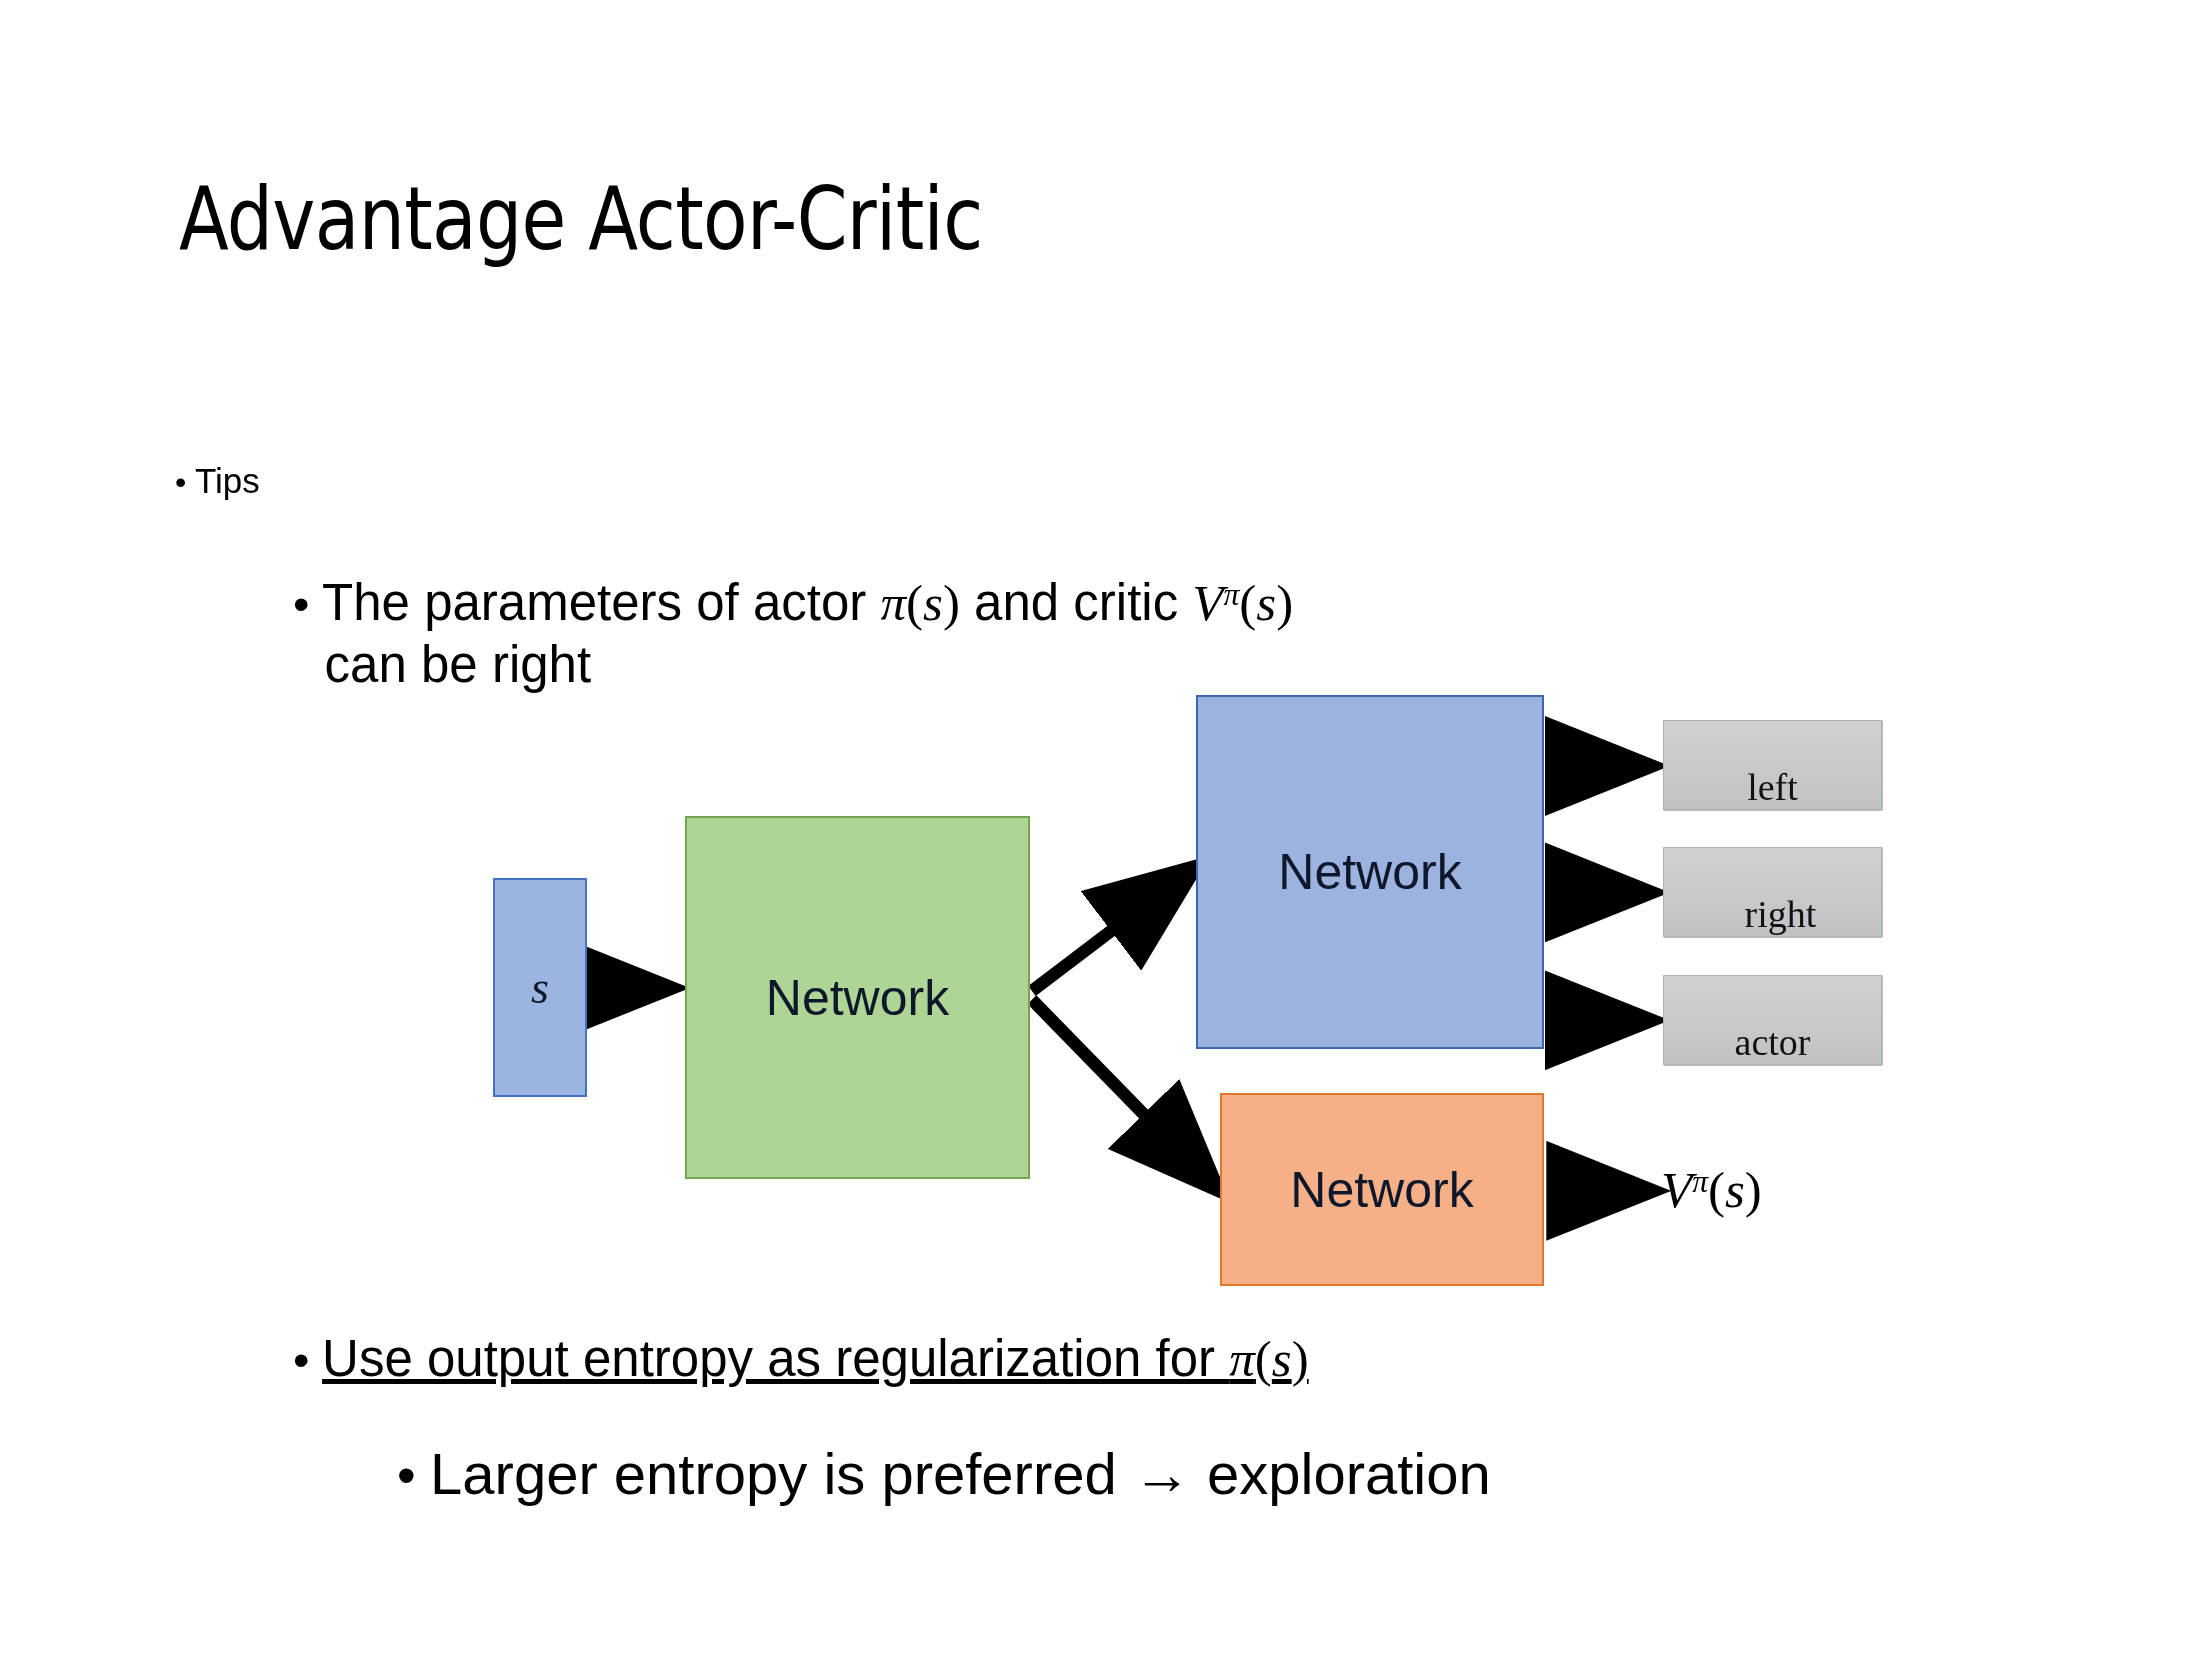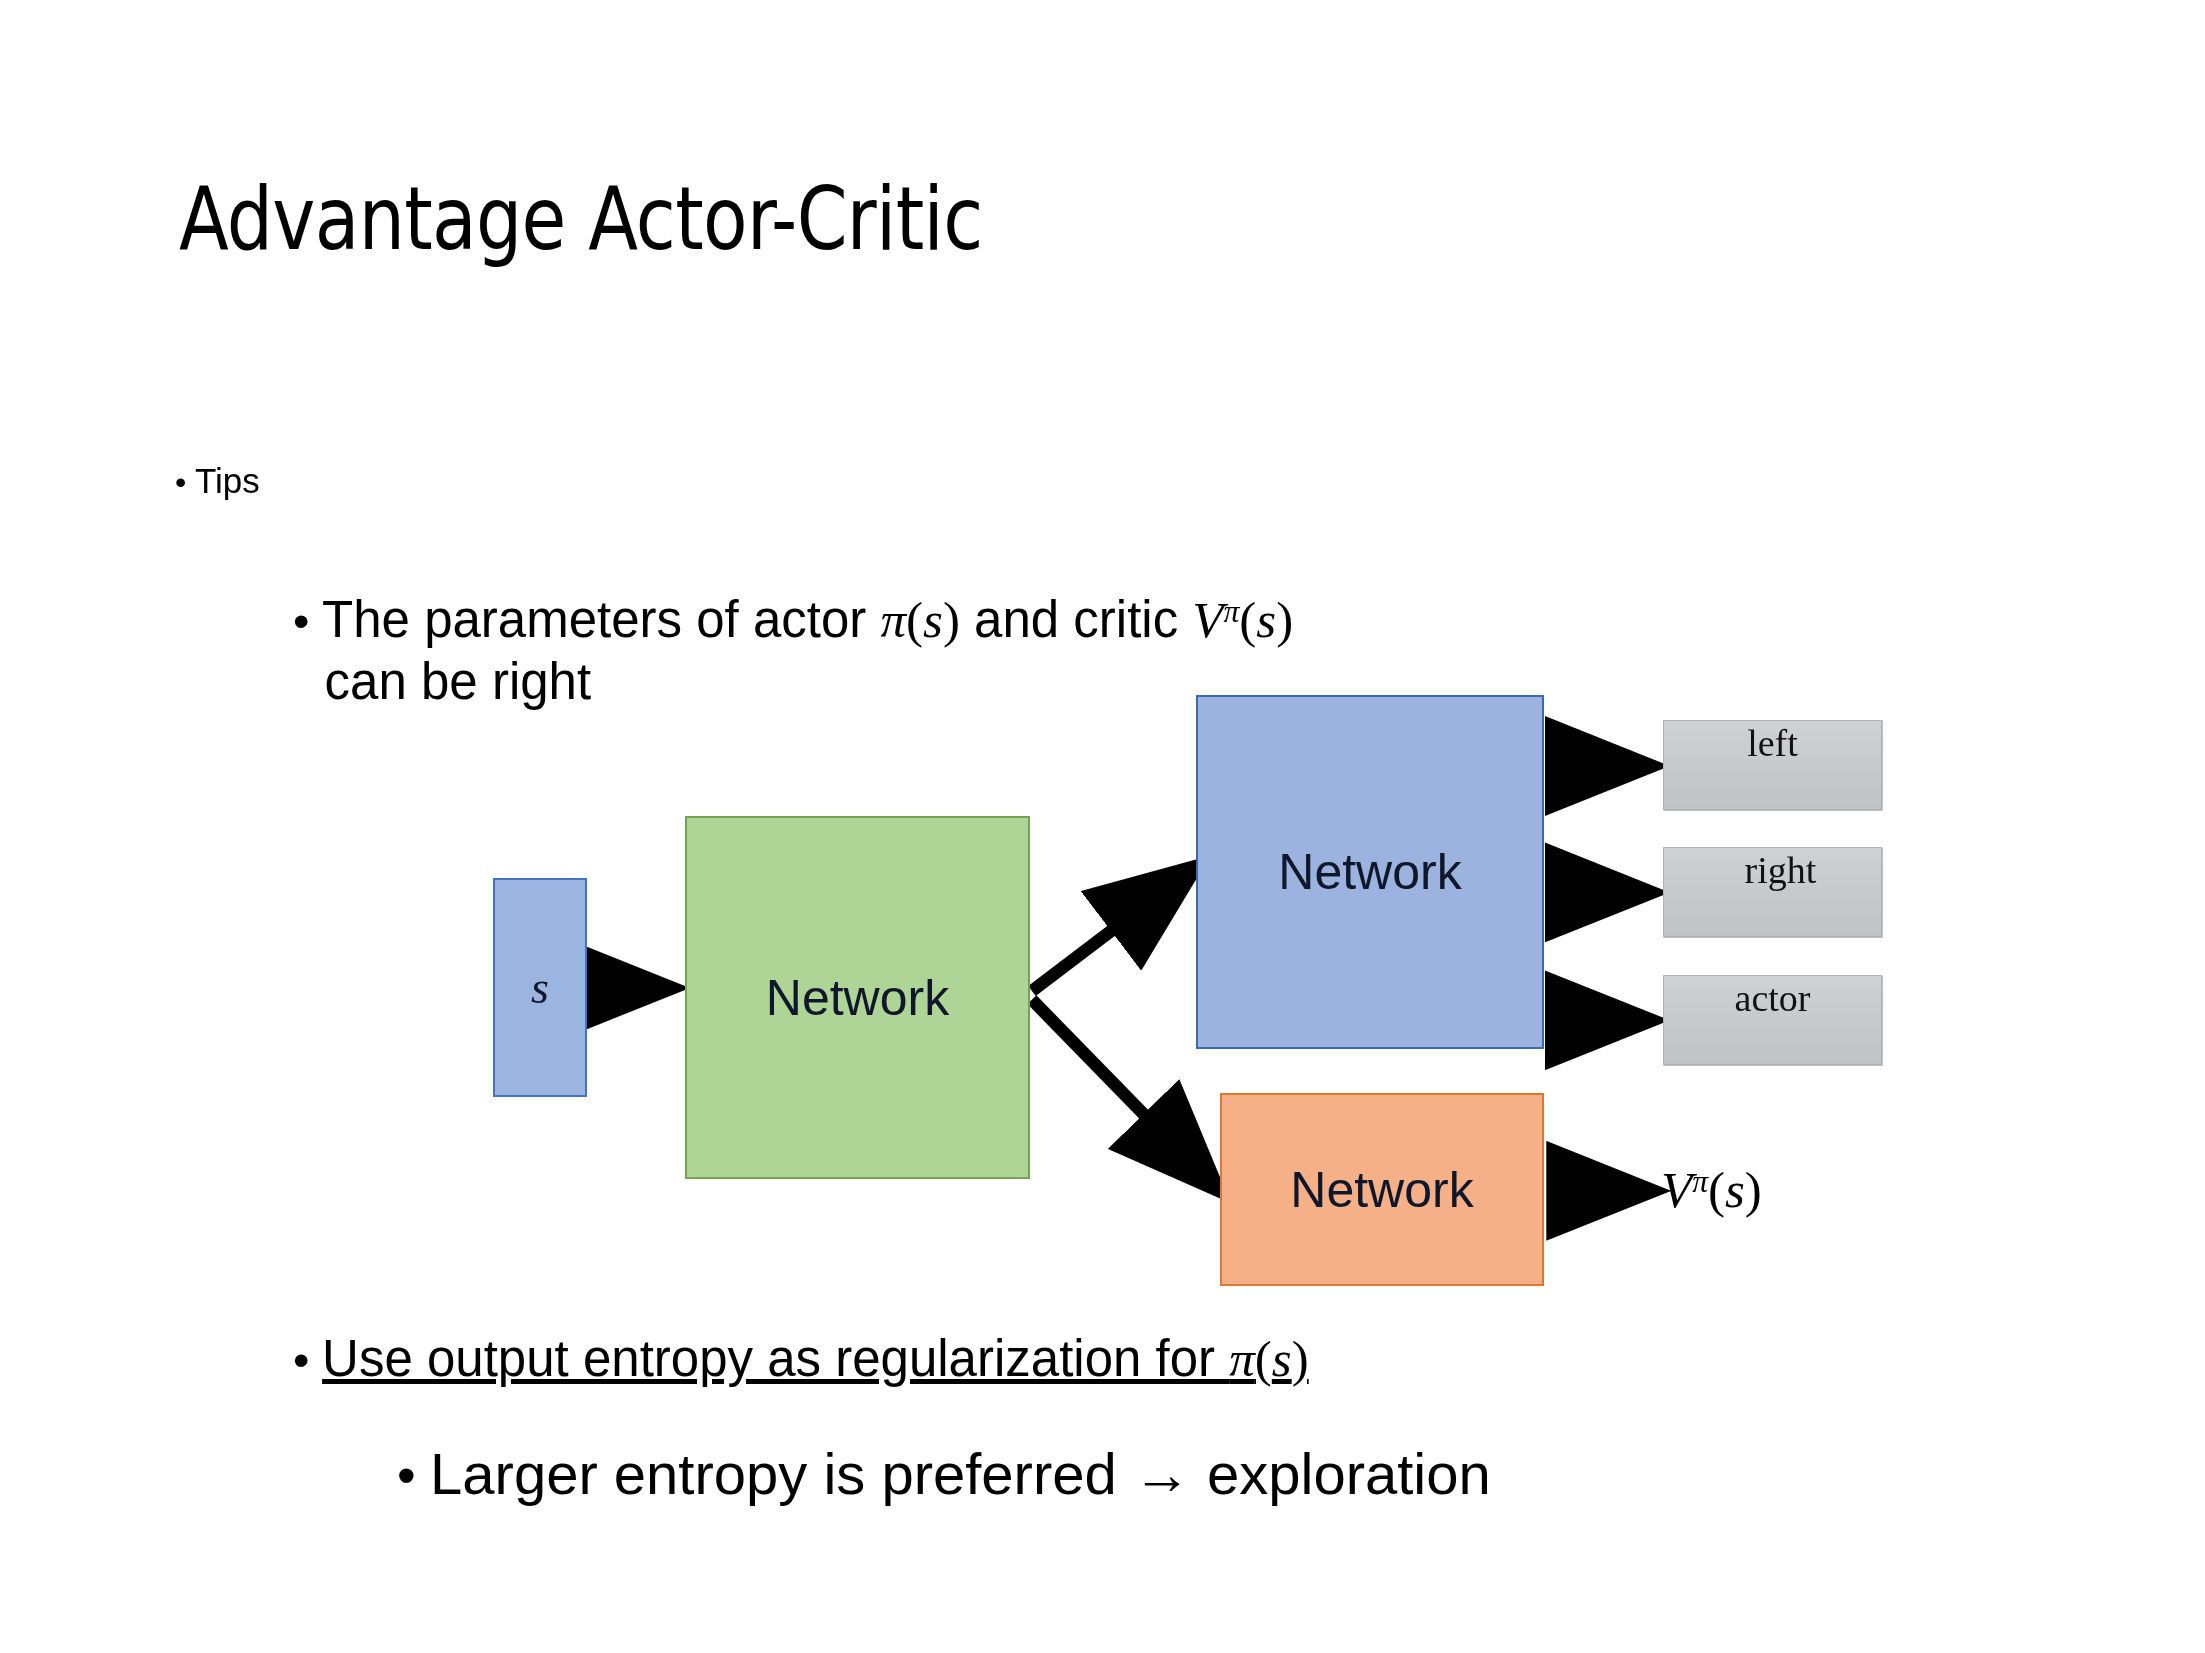--- a/index.html
+++ b/index.html
@@ -52,21 +52,20 @@
     left: 175px;
     top: 460px;
     font-size: 35px;
     line-height: 1.22;
   }
   #b-params {
     left: 293px;
     top: 572px;
     font-size: 51px;
     line-height: 1.22;
-    margin-top: 17px;
   }
   #b-params .cont-line {
     display: block;
     padding-left: 0.62em;
   }
   #b-entropy {
     left: 293px;
     top: 1328px;
     font-size: 51px;
     line-height: 1.22;
@@ -155,21 +154,21 @@
   .out-box {
     position: absolute;
     box-sizing: border-box;
     left: 1663px;
     width: 219px;
     height: 90px;
     background: linear-gradient(180deg, #CFD2D4 0%, #C8CBCE 45%, #BFC3C6 100%);
     border: 1.5px solid #AFB3B6;
     box-shadow: 0.7px 0.7px 0 0 #9EA2A5;
     display: flex;
-    align-items: flex-start;
+    align-items: flex-end;
     justify-content: center;
     font-family: "Liberation Serif", "DejaVu Serif", serif;
     font-size: 38px;
     color: #111111;
   }
   #out-left  { top: 720px; }
   #out-right { top: 847px; padding-left: 16px; }
   #out-fire  { top: 975px; }
 
   #vpi-label {

